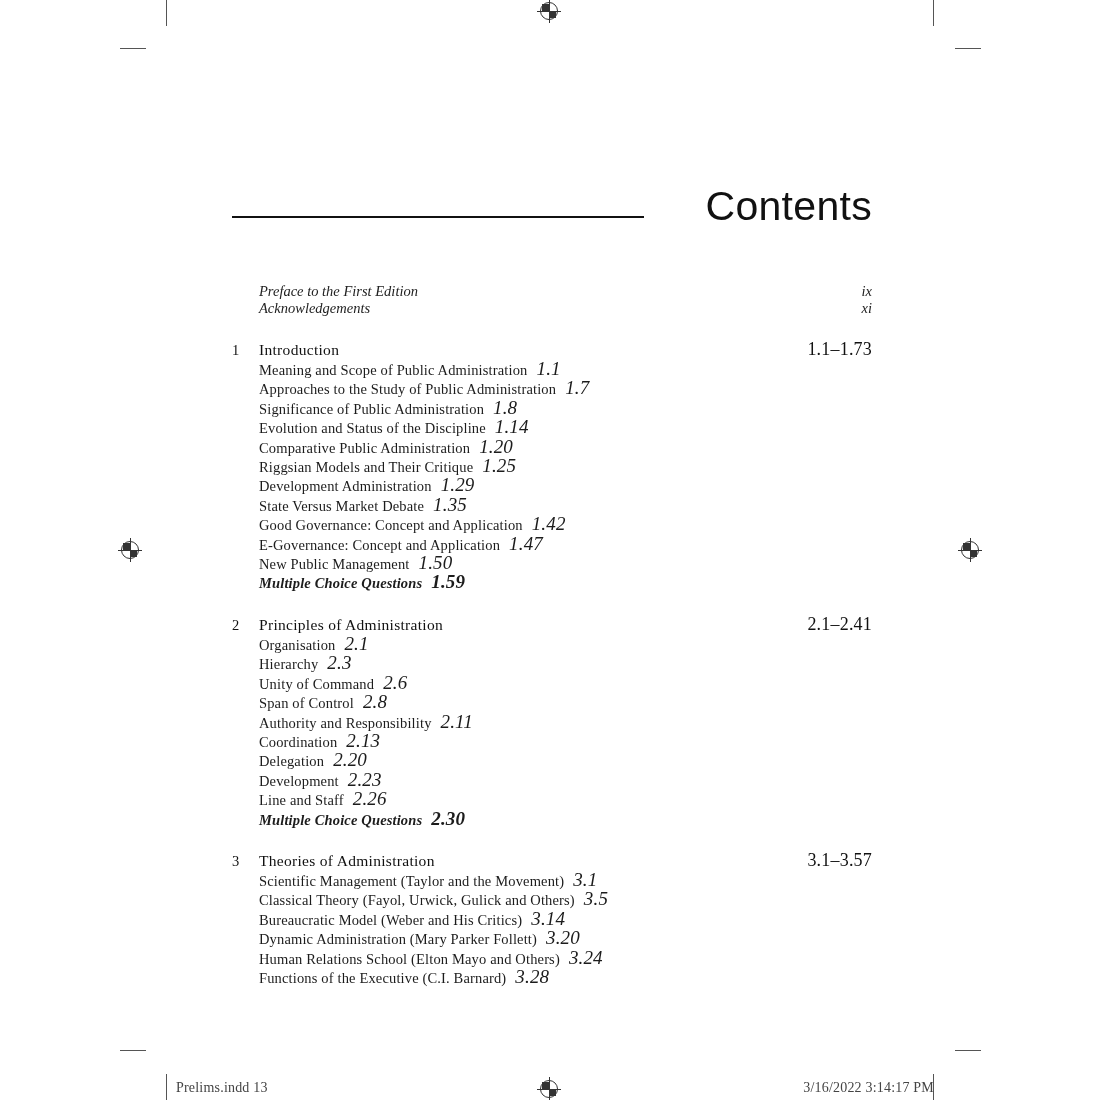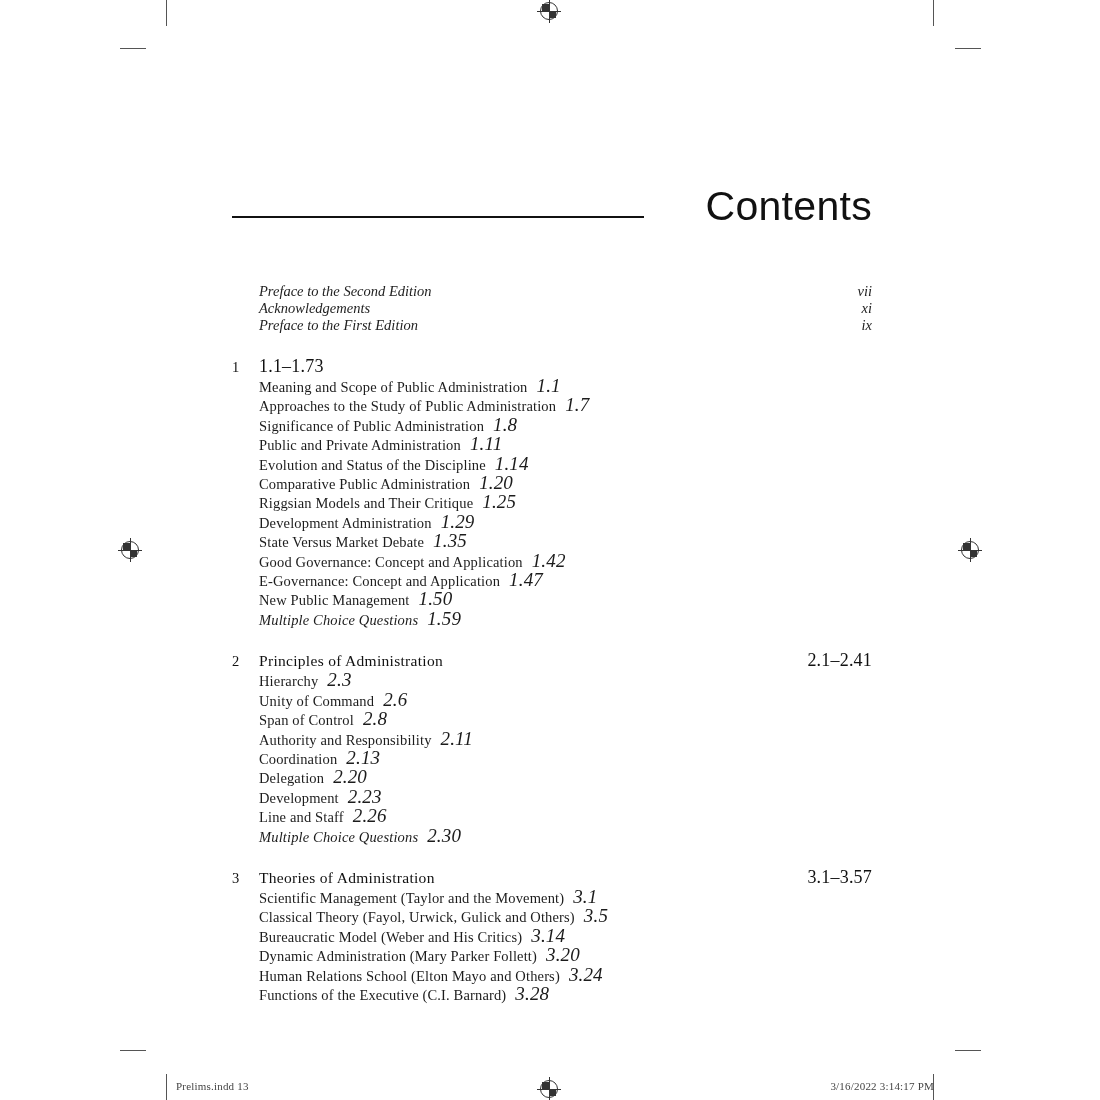--- a/index.html
+++ b/index.html
@@ -151,35 +151,36 @@
     color: #1c1c1c;
     white-space: nowrap;
   }
   .entry .pg {
     font-style: italic;
     padding-left: 9px;
     font-size: 19px;
   }
   .entry.mcq {
     font-style: italic;
+    font-weight: bold;
   }
   .entry.mcq .pg {
     font-style: italic;
   }
 
   
   .footer {
     position: absolute;
     left: 176px;
     top: 1080px;
     width: 758px;
     display: flex;
     justify-content: space-between;
     font-family: "Liberation Serif", serif;
-    font-size: 11px;
+    font-size: 14px;
     color: #444;
     letter-spacing: 0.2px;
   }
 </style>
 </head>
 <body>
 
 <div class="page">
 
   <div class="crop-line" style="left:166px; top:0; width:1px; height:26px;"></div>
@@ -210,62 +211,59 @@
 
   <div class="title-row">
     <div class="title-rule"></div>
     <div class="contents-title">Contents</div>
   </div>
 
   <div class="toc">
 
     <div class="front-matter">
       <div class="fm-row">
-        <span class="fm-label">Preface to the Second Edition</span>
-        <span class="fm-page">vii</span>
+        <span class="fm-label">Preface to the First Edition</span>
+        <span class="fm-page">ix</span>
       </div>
       <div class="fm-row">
         <span class="fm-label">Acknowledgements</span>
         <span class="fm-page">xi</span>
       </div>
-      <div class="fm-row">
-        <span class="fm-label">Preface to the First Edition</span>
-        <span class="fm-page">ix</span>
-      </div>
     </div>
 
     <div class="chapter">
       <div class="chapter-head">
         <span class="chapter-num">1</span>
+        <span class="chapter-title">Introduction</span>
         <span class="chapter-range">1.1–1.73</span>
       </div>
       <div class="entries">
         <div class="entry"><span>Meaning and Scope of Public Administration</span><span class="pg">1.1</span></div>
         <div class="entry"><span>Approaches to the Study of Public Administration</span><span class="pg">1.7</span></div>
         <div class="entry"><span>Significance of Public Administration</span><span class="pg">1.8</span></div>
-        <div class="entry"><span>Public and Private Administration</span><span class="pg">1.11</span></div>
         <div class="entry"><span>Evolution and Status of the Discipline</span><span class="pg">1.14</span></div>
         <div class="entry"><span>Comparative Public Administration</span><span class="pg">1.20</span></div>
         <div class="entry"><span>Riggsian Models and Their Critique</span><span class="pg">1.25</span></div>
         <div class="entry"><span>Development Administration</span><span class="pg">1.29</span></div>
         <div class="entry"><span>State Versus Market Debate</span><span class="pg">1.35</span></div>
         <div class="entry"><span>Good Governance: Concept and Application</span><span class="pg">1.42</span></div>
         <div class="entry"><span>E-Governance: Concept and Application</span><span class="pg">1.47</span></div>
         <div class="entry"><span>New Public Management</span><span class="pg">1.50</span></div>
         <div class="entry mcq"><span>Multiple Choice Questions</span><span class="pg">1.59</span></div>
       </div>
     </div>
 
     <div class="chapter">
       <div class="chapter-head">
         <span class="chapter-num">2</span>
         <span class="chapter-title">Principles of Administration</span>
         <span class="chapter-range">2.1–2.41</span>
       </div>
       <div class="entries">
+        <div class="entry"><span>Organisation</span><span class="pg">2.1</span></div>
         <div class="entry"><span>Hierarchy</span><span class="pg">2.3</span></div>
         <div class="entry"><span>Unity of Command</span><span class="pg">2.6</span></div>
         <div class="entry"><span>Span of Control</span><span class="pg">2.8</span></div>
         <div class="entry"><span>Authority and Responsibility</span><span class="pg">2.11</span></div>
         <div class="entry"><span>Coordination</span><span class="pg">2.13</span></div>
         <div class="entry"><span>Delegation</span><span class="pg">2.20</span></div>
         <div class="entry"><span>Development</span><span class="pg">2.23</span></div>
         <div class="entry"><span>Line and Staff</span><span class="pg">2.26</span></div>
         <div class="entry mcq"><span>Multiple Choice Questions</span><span class="pg">2.30</span></div>
       </div>

